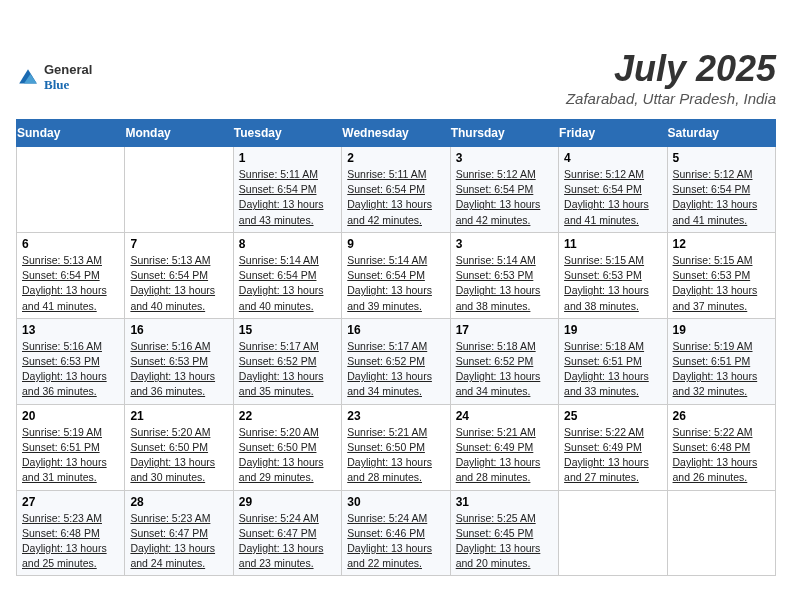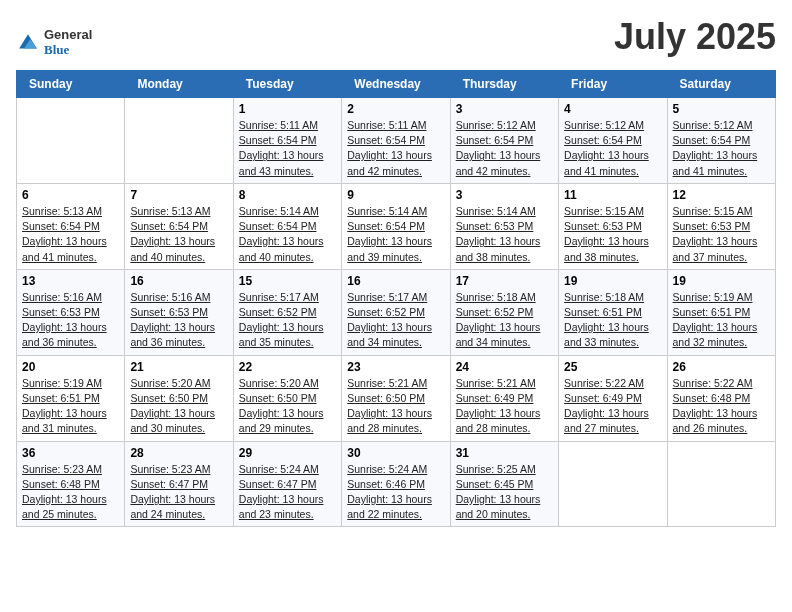--- a/index.html
+++ b/index.html
@@ -6,61 +6,63 @@
     body {
       font-family: Arial, sans-serif;
       background: #fff;
       width: 792px;
       min-height: 612px;
       padding: 16px;
     }
     .header {
       display: flex;
       justify-content: space-between;
-      align-items: flex-end;
+      align-items: center;
       margin-bottom: 12px;
+      margin-top: 32px;
     }
     .logo {
       display: flex;
       align-items: center;
       gap: 4px;
     }
     .logo-text {
       display: flex;
       flex-direction: column;
       font-size: 13px;
       font-weight: bold;
     }
     .logo-text .general { color: #333; }
     .logo-text .blue { color: #1a6ab1; font-family: Liberation Serif, serif; }
     .logo-icon {
       width: 24px;
       height: 24px;
     }
     .title-block {
       text-align: right;
+      font-style: italic;
     }
     .main-title {
       font-size: 36px;
       font-weight: bold;
       color: #333;
     }
     .subtitle {
       font-size: 15px;
       color: #555;
     }
     table {
       width: 100%;
       border-collapse: collapse;
       font-size: 11px;
     }
     thead tr th {
       background-color: #2a6db5;
       color: #fff;
-      padding: 6px 12px;
+      padding: 6px 0;
       text-align: left;
       font-size: 12px;
       border: 1px solid #2a6db5;
     }
     tbody tr td {
       border: 1px solid #ccc;
       padding: 4px 5px;
       vertical-align: top;
       width: 108px;
       background: #fff;
@@ -93,20 +95,21 @@
       <polygon points="15,4 26,22 4,22" fill="#1a6ab1"></polygon>
       <polygon points="18,10 26,22 10,22" fill="#4a9fd4"></polygon>
     </svg>
     <div class="logo-text">
       <span class="general">General</span>
       <span class="blue">Blue</span>
     </div>
   </div>
   <div class="title-block">
     <div class="main-title">July 2025</div>
+    <div class="subtitle">Zafarabad, Uttar Pradesh, India</div>
   </div>
 </div>
 
 <table>
   <thead>
     <tr>
     <th>Sunday</th>
         <th>Monday</th>
         <th>Tuesday</th>
         <th>Wednesday</th>
@@ -146,21 +149,21 @@
       <tr>
         <td><span class="day-num">20</span><span class="cell-text">Sunrise: 5:19 AM<br>Sunset: 6:51 PM<br>Daylight: 13 hours and 31 minutes.</span></td>
         <td><span class="day-num">21</span><span class="cell-text">Sunrise: 5:20 AM<br>Sunset: 6:50 PM<br>Daylight: 13 hours and 30 minutes.</span></td>
         <td><span class="day-num">22</span><span class="cell-text">Sunrise: 5:20 AM<br>Sunset: 6:50 PM<br>Daylight: 13 hours and 29 minutes.</span></td>
         <td><span class="day-num">23</span><span class="cell-text">Sunrise: 5:21 AM<br>Sunset: 6:50 PM<br>Daylight: 13 hours and 28 minutes.</span></td>
         <td><span class="day-num">24</span><span class="cell-text">Sunrise: 5:21 AM<br>Sunset: 6:49 PM<br>Daylight: 13 hours and 28 minutes.</span></td>
         <td><span class="day-num">25</span><span class="cell-text">Sunrise: 5:22 AM<br>Sunset: 6:49 PM<br>Daylight: 13 hours and 27 minutes.</span></td>
         <td><span class="day-num">26</span><span class="cell-text">Sunrise: 5:22 AM<br>Sunset: 6:48 PM<br>Daylight: 13 hours and 26 minutes.</span></td>
       </tr>
       <tr>
-        <td><span class="day-num">36</span><span class="cell-text">Sunrise: 5:23 AM<br>Sunset: 6:48 PM<br>Daylight: 13 hours and 25 minutes.</span></td>
+        <td><span class="day-num">27</span><span class="cell-text">Sunrise: 5:23 AM<br>Sunset: 6:48 PM<br>Daylight: 13 hours and 25 minutes.</span></td>
         <td><span class="day-num">28</span><span class="cell-text">Sunrise: 5:23 AM<br>Sunset: 6:47 PM<br>Daylight: 13 hours and 24 minutes.</span></td>
         <td><span class="day-num">29</span><span class="cell-text">Sunrise: 5:24 AM<br>Sunset: 6:47 PM<br>Daylight: 13 hours and 23 minutes.</span></td>
         <td><span class="day-num">30</span><span class="cell-text">Sunrise: 5:24 AM<br>Sunset: 6:46 PM<br>Daylight: 13 hours and 22 minutes.</span></td>
         <td><span class="day-num">31</span><span class="cell-text">Sunrise: 5:25 AM<br>Sunset: 6:45 PM<br>Daylight: 13 hours and 20 minutes.</span></td>
         <td class="empty-cell"></td>
         <td class="empty-cell"></td>
       </tr>
     </tbody>
 </table>
 

